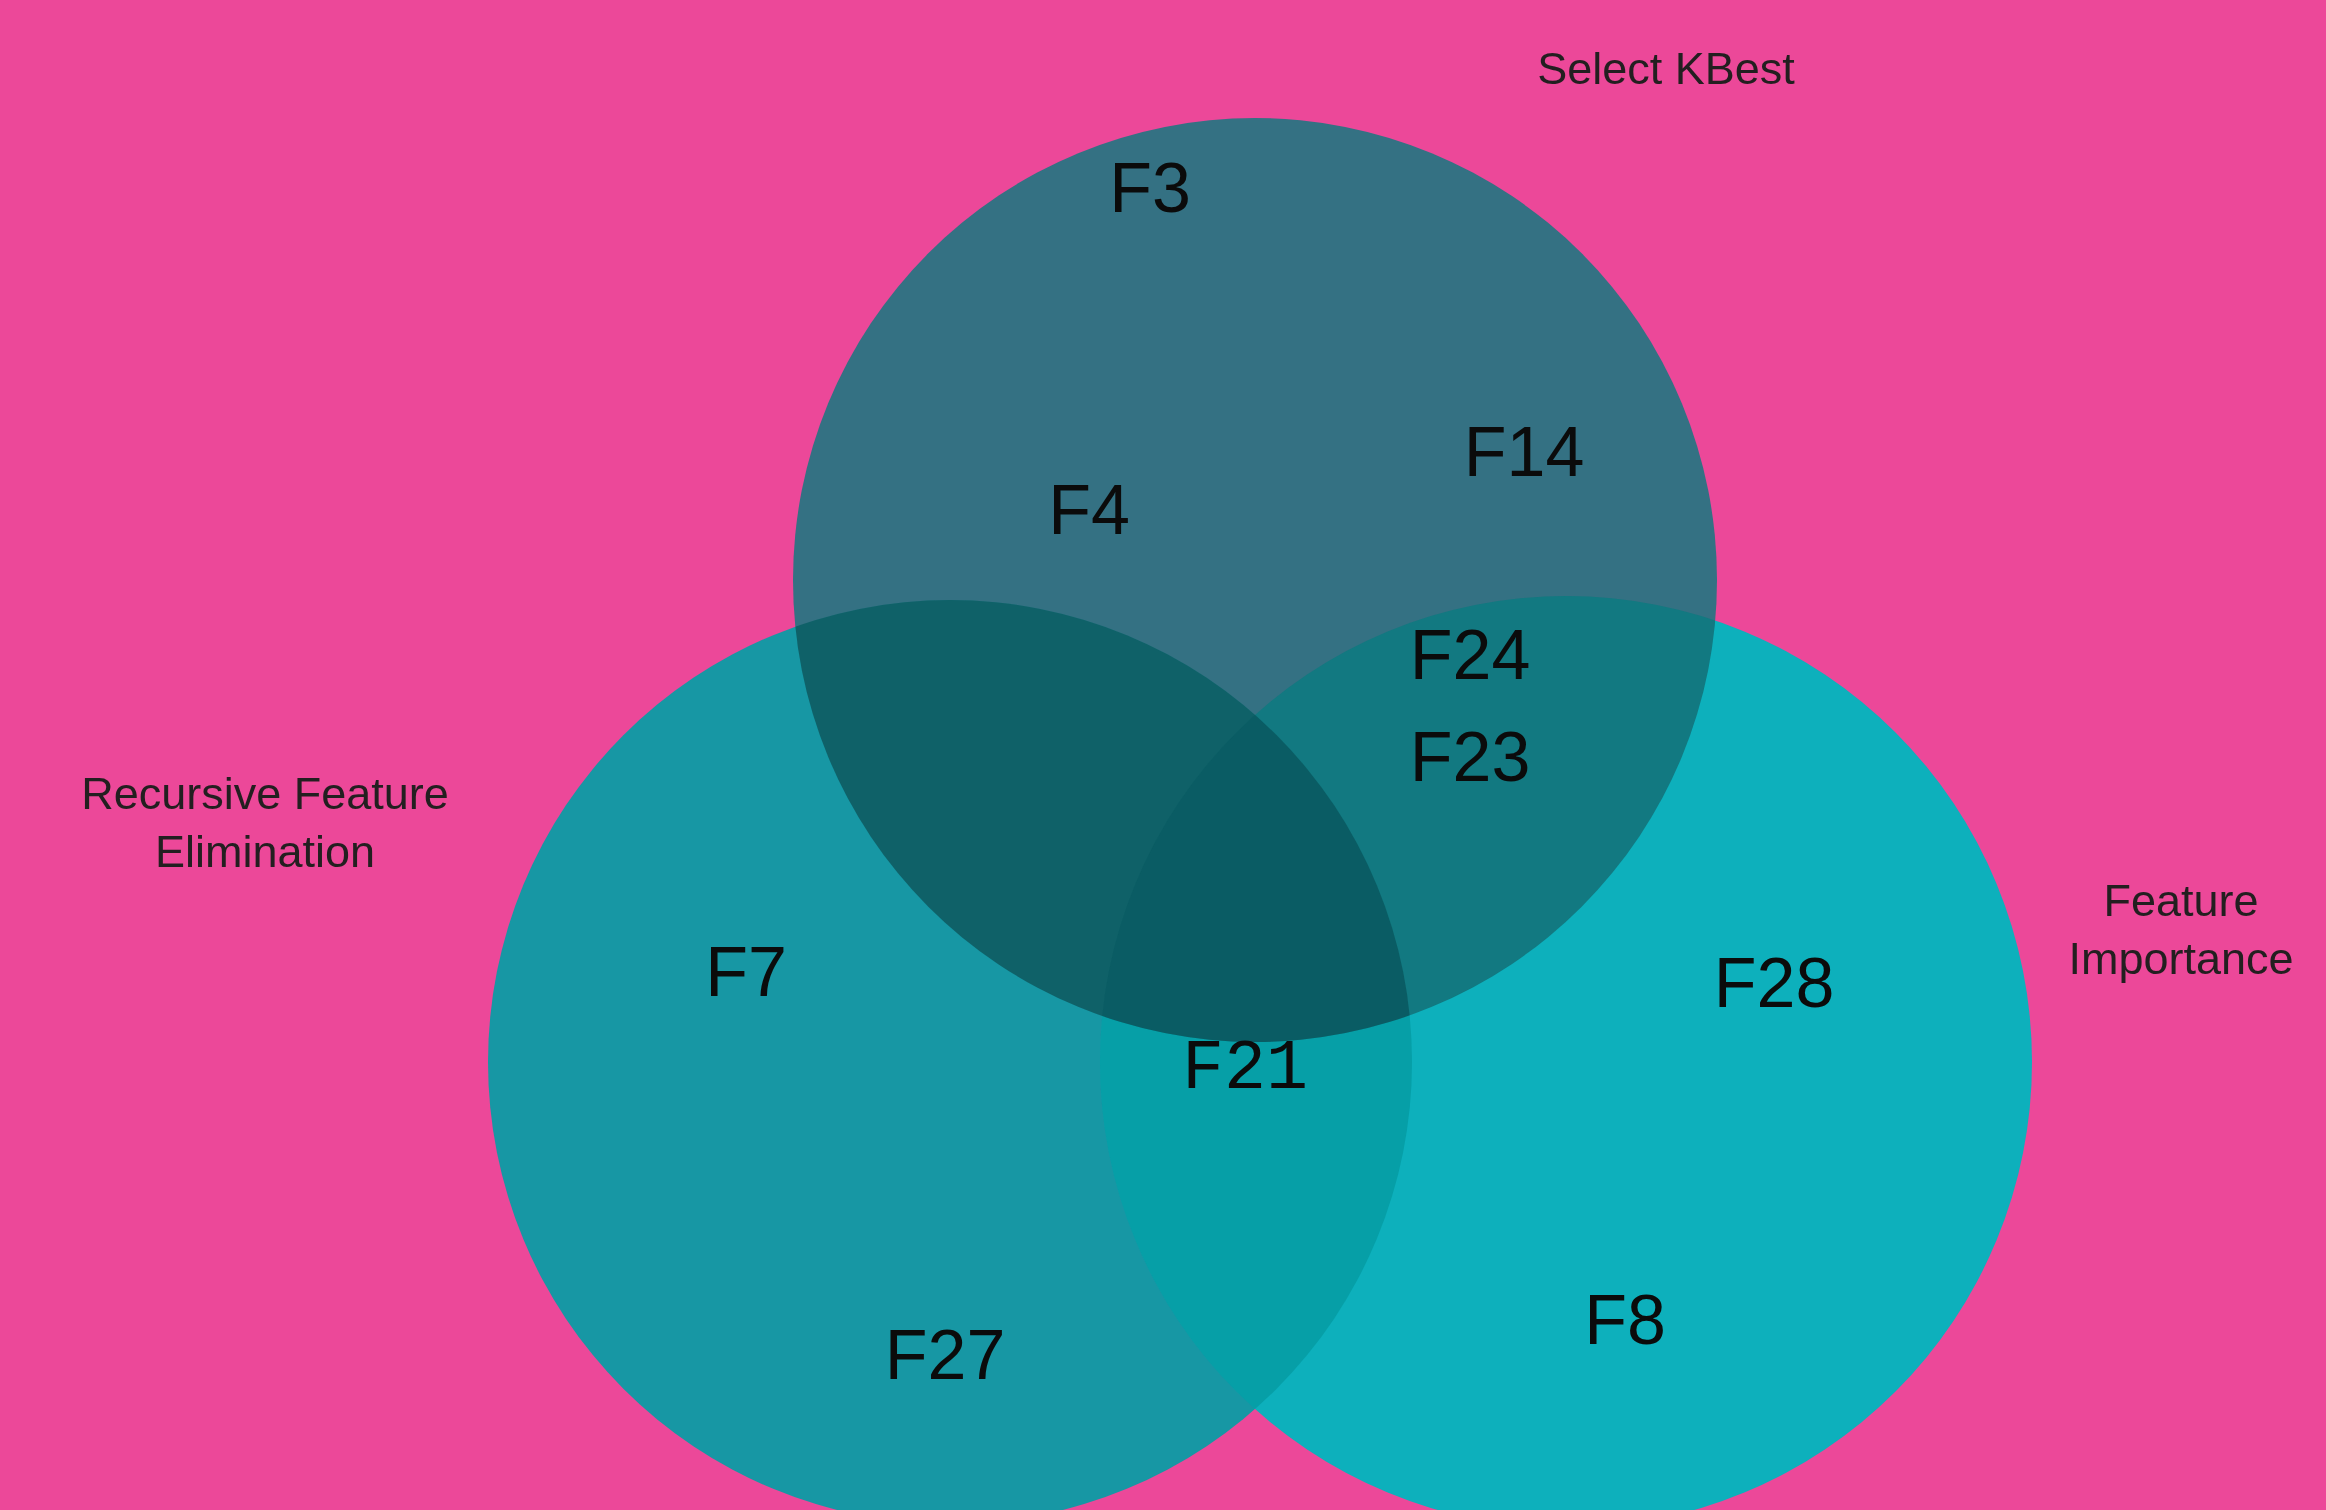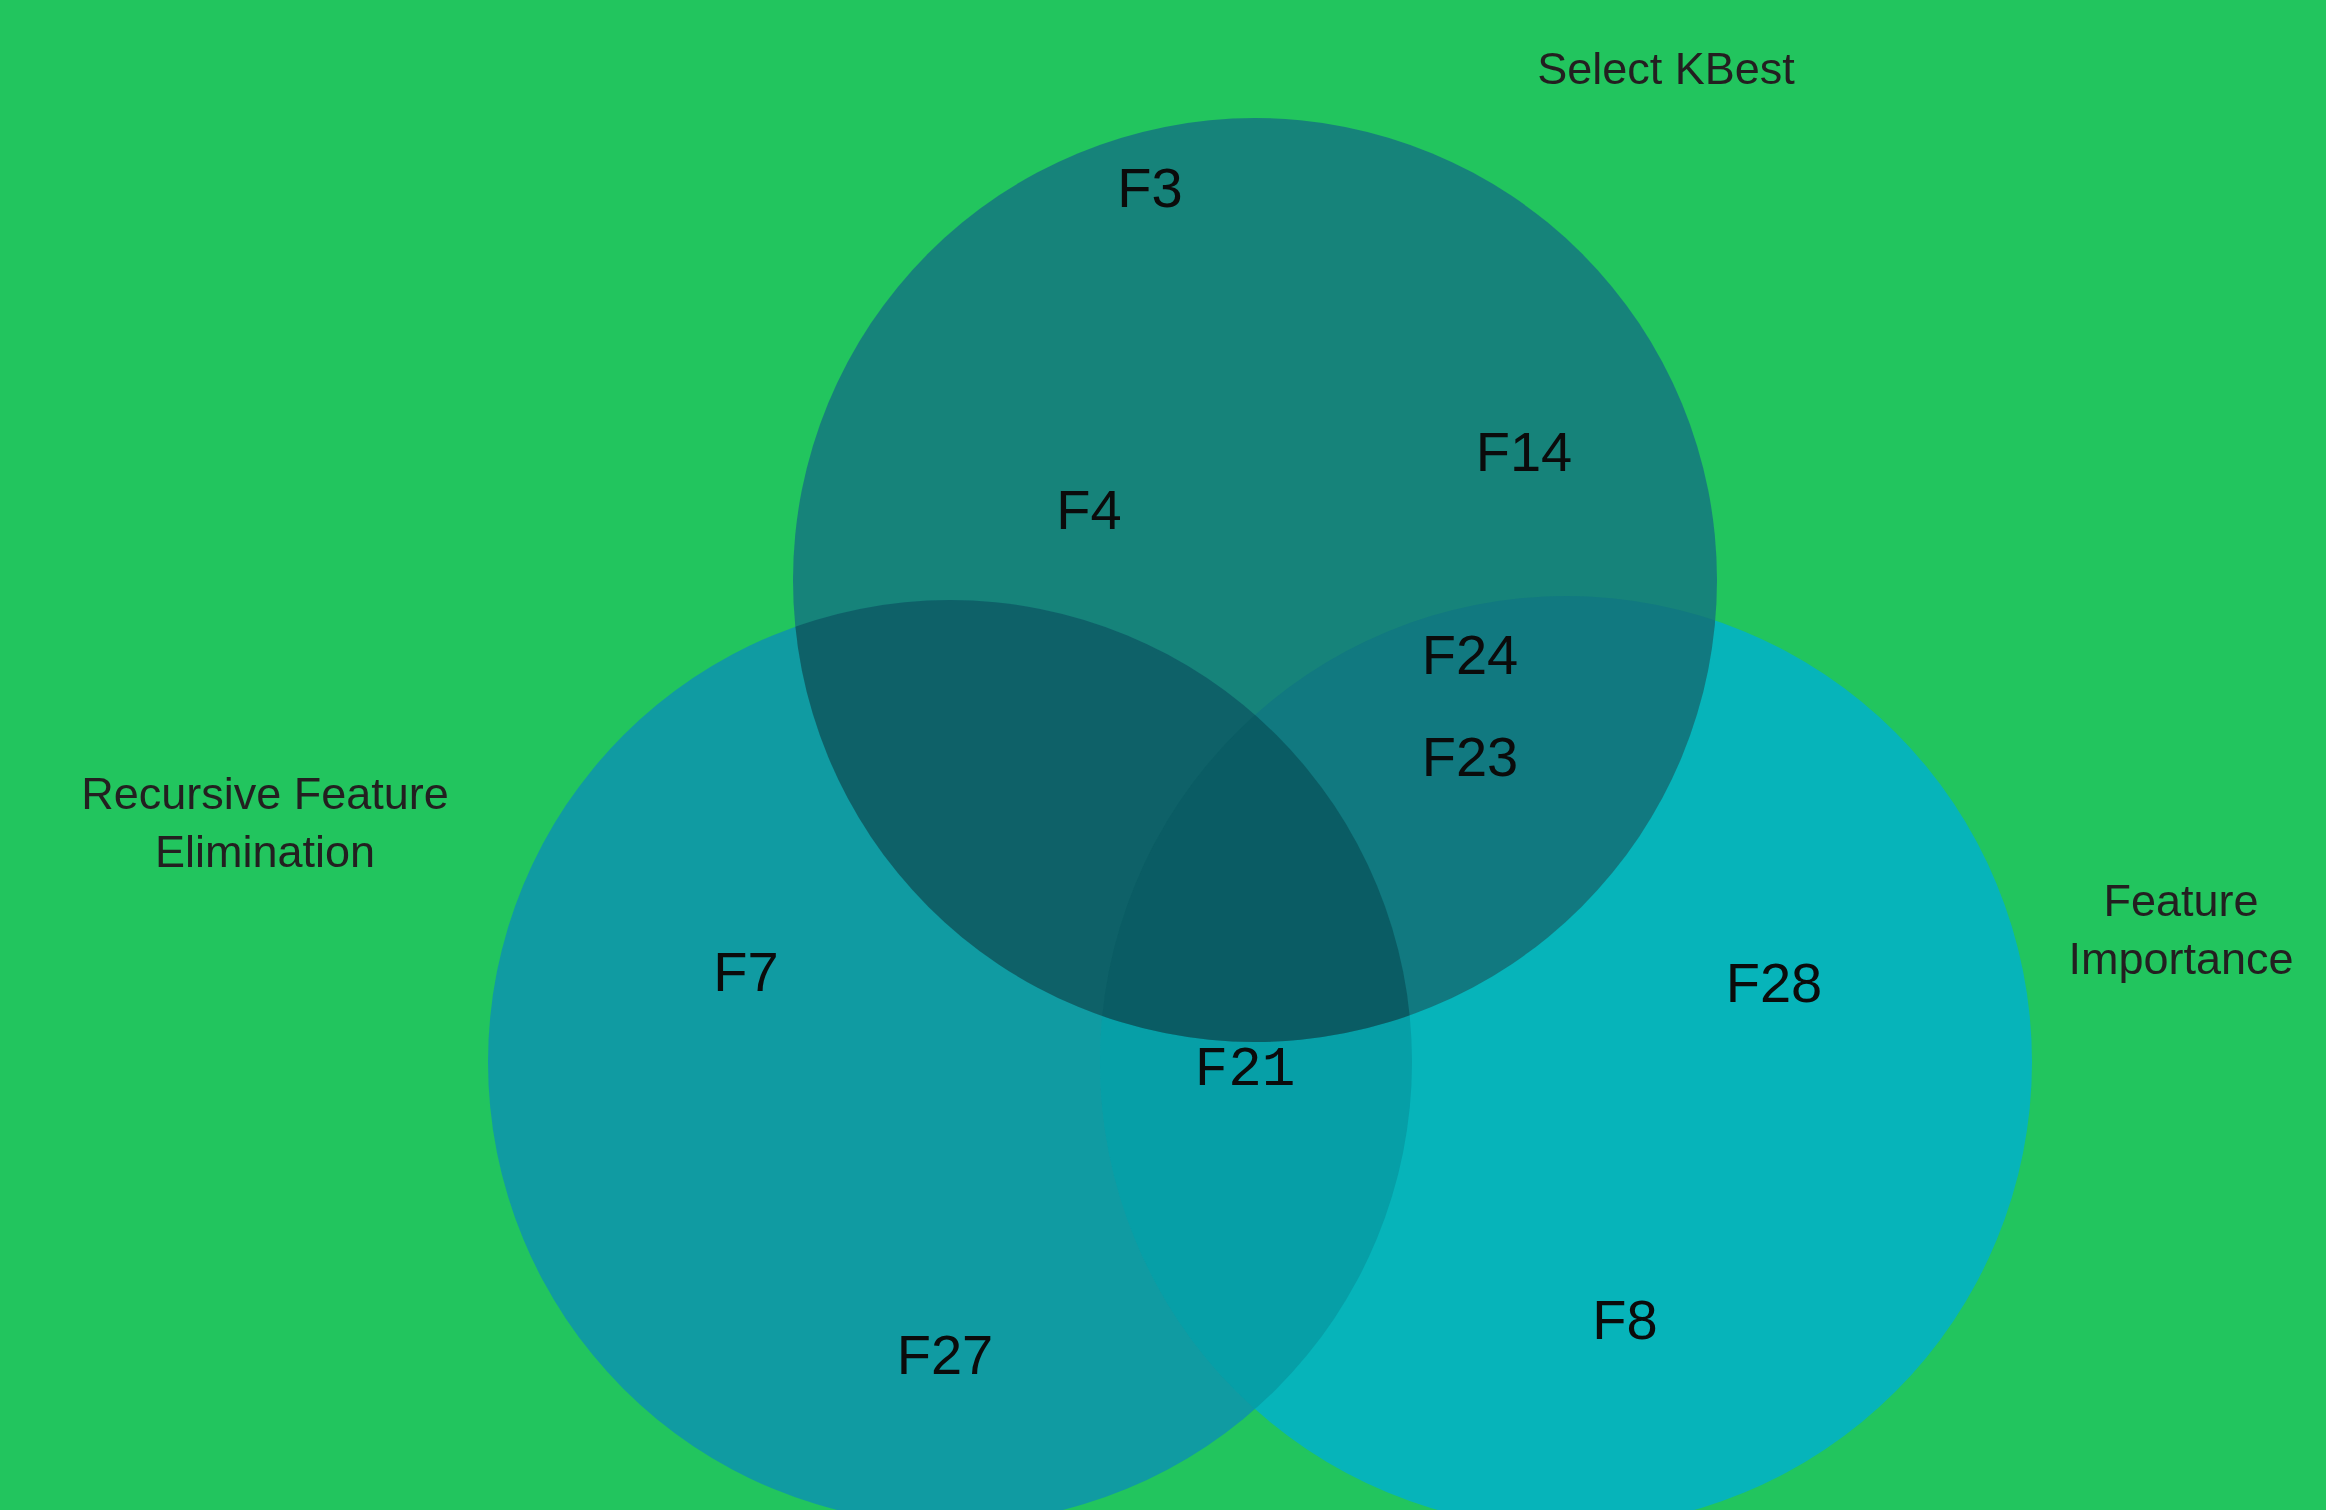--- a/index.html
+++ b/index.html
@@ -7,21 +7,21 @@
     padding: 0;
     background: #ffffff;
   }
   body {
     font-family: "Liberation Sans", sans-serif;
   }
   #stage {
     position: relative;
     width: 2326px;
     height: 1510px;
-    background: #22c55e;
+    background: #ec4899;
     overflow: hidden;
   }
   #venn-svg {
     position: absolute;
     left: 0;
     top: 0;
     width: 2326px;
     height: 1510px;
   }
   .set-label {
@@ -29,21 +29,21 @@
     color: #231f20;
     font-size: 45px;
     line-height: 1.28;
     text-align: center;
     white-space: pre-line;
     font-family: "Liberation Sans", sans-serif;
   }
   .feature-label {
     position: absolute;
     color: #0b0b0b;
-    font-size: 56px;
+    font-size: 70px;
     line-height: 1;
     font-family: "Liberation Sans", sans-serif;
     transform: translate(-50%, -50%);
     white-space: nowrap;
   }
 </style>
 </head>
 <body>
 
 <div id="stage">

